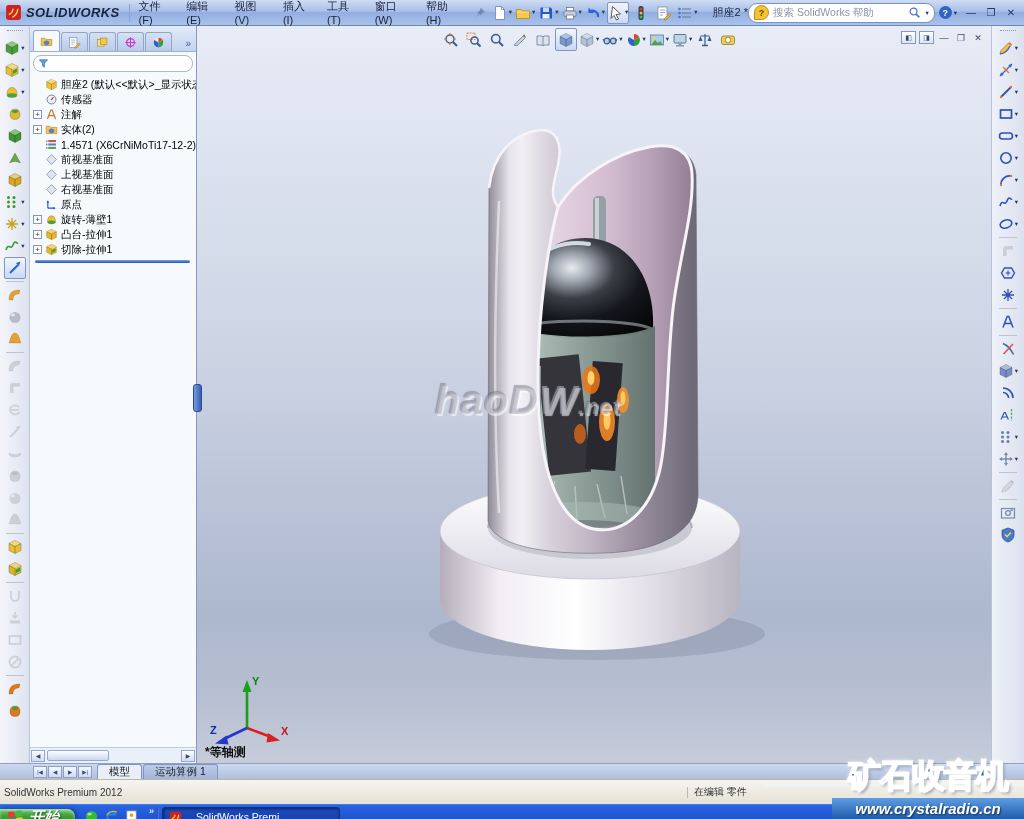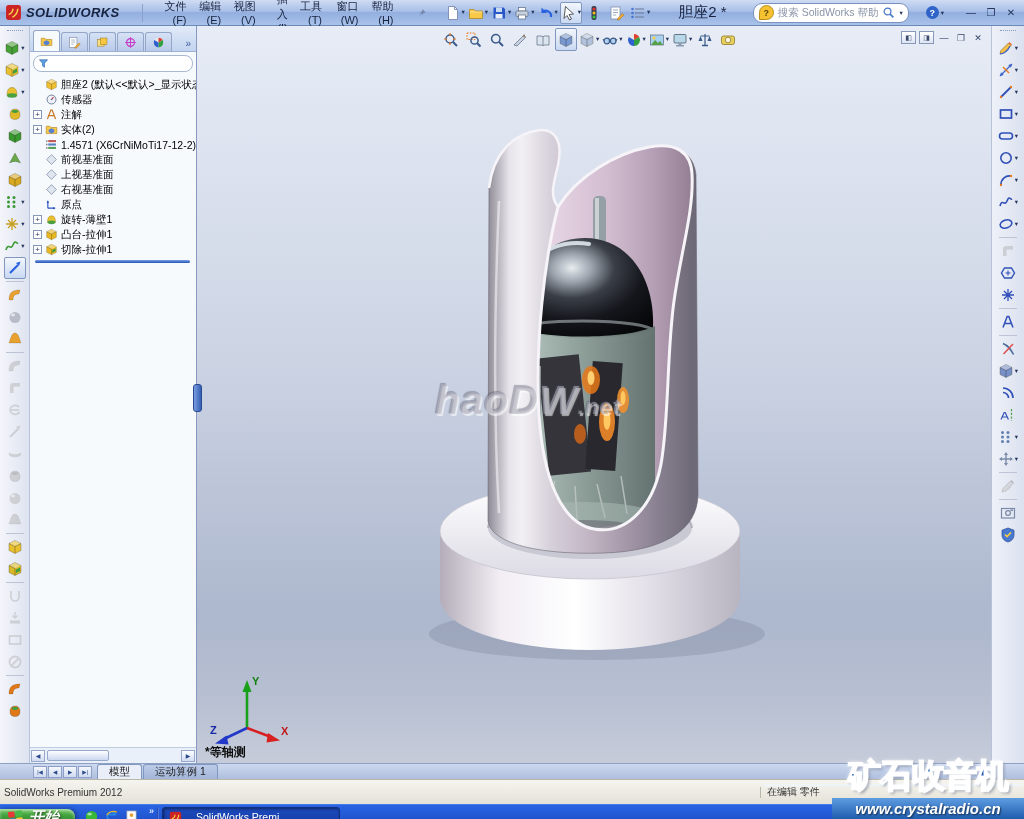--- a/index.html
+++ b/index.html
@@ -1,37 +1,37 @@
 <!DOCTYPE html>
 <html><head>
 <meta charset="utf-8">
 <style>
   html,body{margin:0;padding:0;background:#555;}
   #app{position:relative;width:1024px;height:819px;overflow:hidden;
        font-family:"Liberation Sans","DejaVu Sans",sans-serif;font-size:11px;
        background:#c0cce4;user-select:none;}
   
-  .titlebar{height:25px;display:flex;align-items:center;gap:13px;padding:0 5px;
+  .titlebar{height:25px;display:flex;align-items:center;gap:0;padding:0 5px;
     background:linear-gradient(#cfdcf3,#a9c0e8 45%,#93afdf 50%,#a9c2ea);
-    border-bottom:1px solid #6a88b8;text-align:right;}
+    border-bottom:1px solid #6a88b8;}
   .brand{display:flex;align-items:center;gap:4px;margin-right:6px;}
   .brand .logo-sq{width:17px;height:17px;}
   .brand-name{font-weight:bold;font-style:italic;font-size:13px;color:#17233f;letter-spacing:.4px;}
   .menubar{display:flex;align-items:center;}
   .menu-item{padding:4px 6px;font-size:11px;color:#17233f;cursor:default;}
   .pin{width:14px;height:14px;margin:0 4px;}
   .tbsep{width:1px;height:18px;background:#8aa2cc;margin:0 3px;}
   .tb-row{display:flex;align-items:center;gap:1px;}
   .tb-btn{display:flex;align-items:center;justify-content:center;gap:1px;
     min-width:20px;height:20px;border:1px solid transparent;border-radius:2px;position:relative;}
   .tb-btn svg.ic{width:16px;height:16px;display:block;}
   .tb-btn .dd{font-size:6.5px;color:#24365c;line-height:1;}
   .tb-btn.pressed{border:1px solid #8096be;background:linear-gradient(#f2f6fd,#c9d9f2);}
   .tb-btn.disabled{filter:grayscale(1);opacity:.45;}
-  .doc-title{margin-left:14px;font-size:15px;color:#17233f;white-space:nowrap;}
+  .doc-title{margin-left:14px;font-size:11px;color:#17233f;white-space:nowrap;}
   .tspacer{flex:1;}
   .searchbox{width:176px;height:18px;background:#fff;border:1px solid #7a92c0;border-radius:9px;
     display:flex;align-items:center;gap:4px;padding:0 5px;}
   .q-balloon{width:13px;height:13px;border-radius:50% 50% 50% 0;background:#f5c331;border:1px solid #b78d1d;
     color:#5a4405;font-size:9px;font-weight:bold;display:flex;align-items:center;justify-content:center;}
   .search-text{flex:1;color:#8a94a8;font-size:10.5px;white-space:nowrap;overflow:hidden;}
   .mag-mini{width:13px;height:13px;}
   .helpbtn{display:flex;align-items:center;gap:2px;margin:0 4px;}
   .help-q{width:13px;height:13px;border-radius:50%;background:#2f63c8;color:#fff;font-size:9px;font-weight:bold;
     display:flex;align-items:center;justify-content:center;}
@@ -98,21 +98,21 @@
   .tnav{display:flex;gap:1px;margin:0 5px 1px 0;}
   .tnav span{width:14px;height:12px;background:linear-gradient(#f4f7fc,#d0dbf1);border:1px solid #8ea0c8;
     font-size:5.5px;display:flex;align-items:center;justify-content:center;color:#2a4a8a;box-sizing:border-box;}
   .dtab{height:15px;padding:0 11px;display:flex;align-items:center;font-size:10.5px;color:#1a1a1a;
     background:linear-gradient(#bccbe8,#a3b5d8);border:1px solid #8098c0;border-bottom:none;
     border-radius:3px 3px 0 0;margin-right:1px;box-sizing:border-box;}
   .dtab.active{background:#e9eef8;margin-top:32px;}
   
   .statusbar{height:15px;background:linear-gradient(#f5f4ef,#e4e2d7);border-top:1px solid #b8b8a8;
     display:flex;align-items:center;font-size:10px;color:#333;padding:12px 4px;position:relative;box-sizing:border-box;}
-  .sb-edit{position:absolute;left:760px;display:flex;align-items:center;gap:6px;}
+  .sb-edit{position:absolute;left:687px;display:flex;align-items:center;gap:6px;}
   .sb-div{width:1px;height:11px;background:#b8b8a8;}
   
   .taskbar{height:26px;display:flex;align-items:center;position:relative;
     background:linear-gradient(#4a86f0 0%,#2963e2 6%,#2258d4 45%,#1a46b4 100%);}
   .startbtn{height:16px;display:flex;align-items:center;gap:5px;padding:0 16px 0 7px;
     background:linear-gradient(#6cc45e,#3f9f3c 45%,#2f8531);border-radius:0 12px 12px 0;
     color:#fff;font-weight:bold;font-style:italic;font-size:15px;
     text-shadow:1px 1px 2px rgba(0,0,0,.55);box-shadow:inset 0 2px 3px rgba(255,255,255,.45),2px 0 4px rgba(0,0,0,.35);}
   .startbtn svg{width:17px;height:17px;}
   .qlaunch{display:flex;align-items:center;gap:5px;padding:0 9px;}

